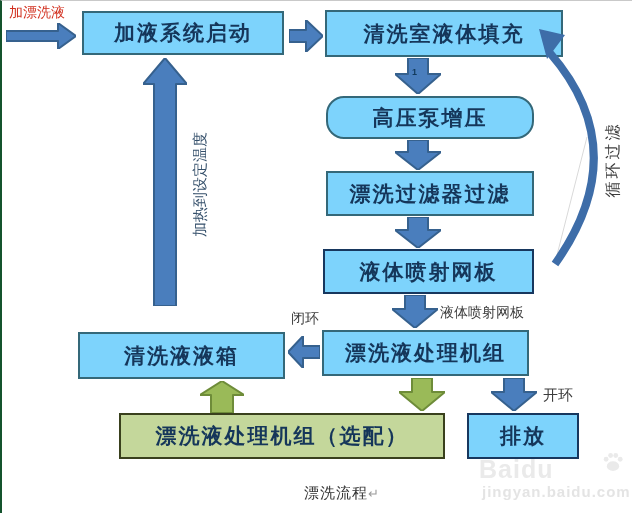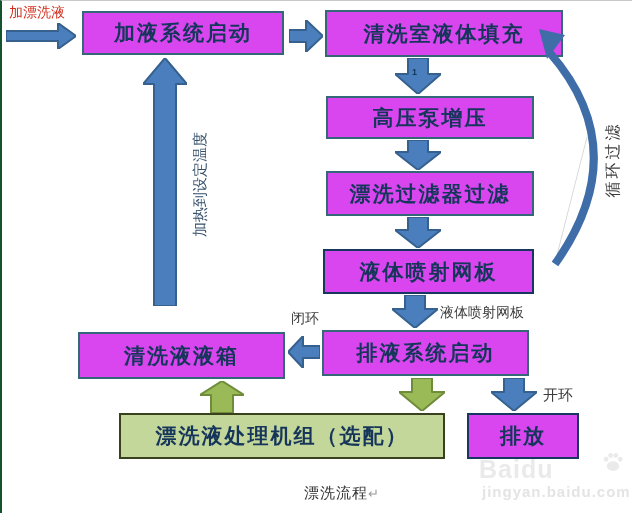--- a/index.html
+++ b/index.html
@@ -4,21 +4,21 @@
 <style>
   html,body{margin:0;padding:0;background:#ffffff;}
   body{font-family:"Liberation Sans", sans-serif;}
   #stage{
     position:relative;width:632px;height:513px;background:#ffffff;
     border-top:1px solid #c9c9c9;border-left:2px solid #14532d;
     overflow:hidden;
   }
   .box{
     position:absolute;display:flex;align-items:center;justify-content:center;
-    background:#d946ef;border:2px solid #346879;box-sizing:border-box;
+    background:#7dd3fc;border:2px solid #346879;box-sizing:border-box;
     font-size:21px;font-weight:bold;color:#15365a;white-space:nowrap;
     letter-spacing:2px;
   }
   .box.dark{border-color:#17375e;}
   .box.green{background:#c4d79b;border-color:#39401d;}
   .arrow{position:absolute;}
   .arrow polygon{stroke-linejoin:round;}
   .blue polygon{fill:#4a7ebd;stroke:#36618e;stroke-width:2;}
   .greenarrow polygon{fill:#9aba58;stroke:#6e8c39;stroke-width:2;}
   .lbl{position:absolute;font-size:14px;color:#3c3c3c;white-space:nowrap;}
@@ -60,37 +60,37 @@
   <svg class="arrow blue" style="left:287px;top:19px;" width="34" height="32">
     <polygon points="0,10 17,10 17,0 34,16 17,32 17,22 0,22"></polygon>
   </svg>
   <div class="box" style="left:323px;top:9px;width:238px;height:47px;">清洗室液体填充</div>
 
   <svg class="arrow blue" style="left:393px;top:57px;" width="46" height="36">
     <polygon points="13,0 33,0 33,16 46,16 23,36 0,16 13,16"></polygon>
   </svg>
   <div class="stepnum" style="left:410px;top:66px;">1</div>
 
-  <div class="box" style="left:324px;top:95px;width:208px;height:43px;">高压泵增压</div>
+  <div class="box" style="left:324px;top:95px;width:208px;height:43px;border-radius:18px;">高压泵增压</div>
   <svg class="arrow blue" style="left:393px;top:139px;" width="46" height="30">
     <polygon points="13,0 33,0 33,12 46,12 23,30 0,12 13,12"></polygon>
   </svg>
 
   <div class="box" style="left:324px;top:170px;width:208px;height:45px;">漂洗过滤器过滤</div>
   <svg class="arrow blue" style="left:393px;top:216px;" width="46" height="31">
     <polygon points="13,0 33,0 33,13 46,13 23,31 0,13 13,13"></polygon>
   </svg>
 
   <div class="box dark" style="left:321px;top:248px;width:211px;height:45px;text-align:right;">液体喷射网板</div>
   <svg class="arrow blue" style="left:390px;top:294px;" width="46" height="33">
     <polygon points="13,0 33,0 33,14 46,14 23,33 0,14 13,14"></polygon>
   </svg>
   <div class="lbl" style="left:438px;top:303px;">液体喷射网板</div>
 
-  <div class="box" style="left:320px;top:329px;width:207px;height:46px;">排液系统启动</div>
+  <div class="box" style="left:320px;top:329px;width:207px;height:46px;">漂洗液处理机组</div>
 
   <div class="lbl" style="left:289px;top:309px;">闭环</div>
   <svg class="arrow blue" style="left:286px;top:335px;" width="32" height="32">
     <polygon points="32,10 15,10 15,0 0,16 15,32 15,22 32,22"></polygon>
   </svg>
   <div class="box" style="left:76px;top:331px;width:207px;height:47px;">清洗液液箱</div>
 
   <svg class="arrow blue" style="left:141px;top:57px;" width="44" height="248">
     <polygon points="22,0 44,26 33,26 33,248 11,248 11,26 0,26"></polygon>
   </svg>

